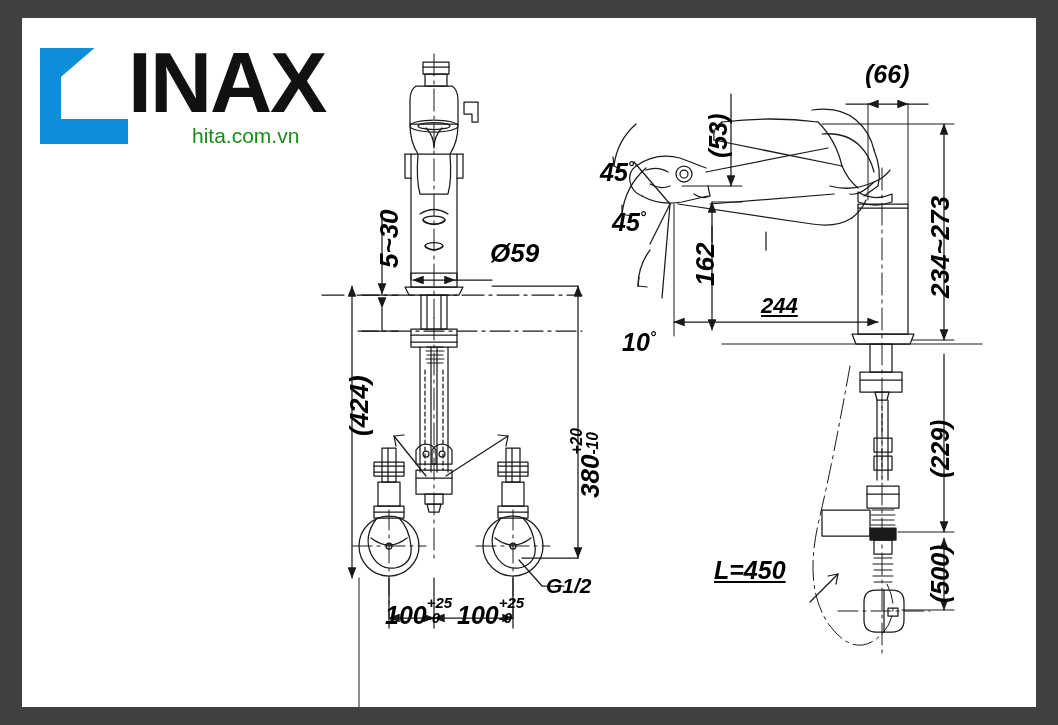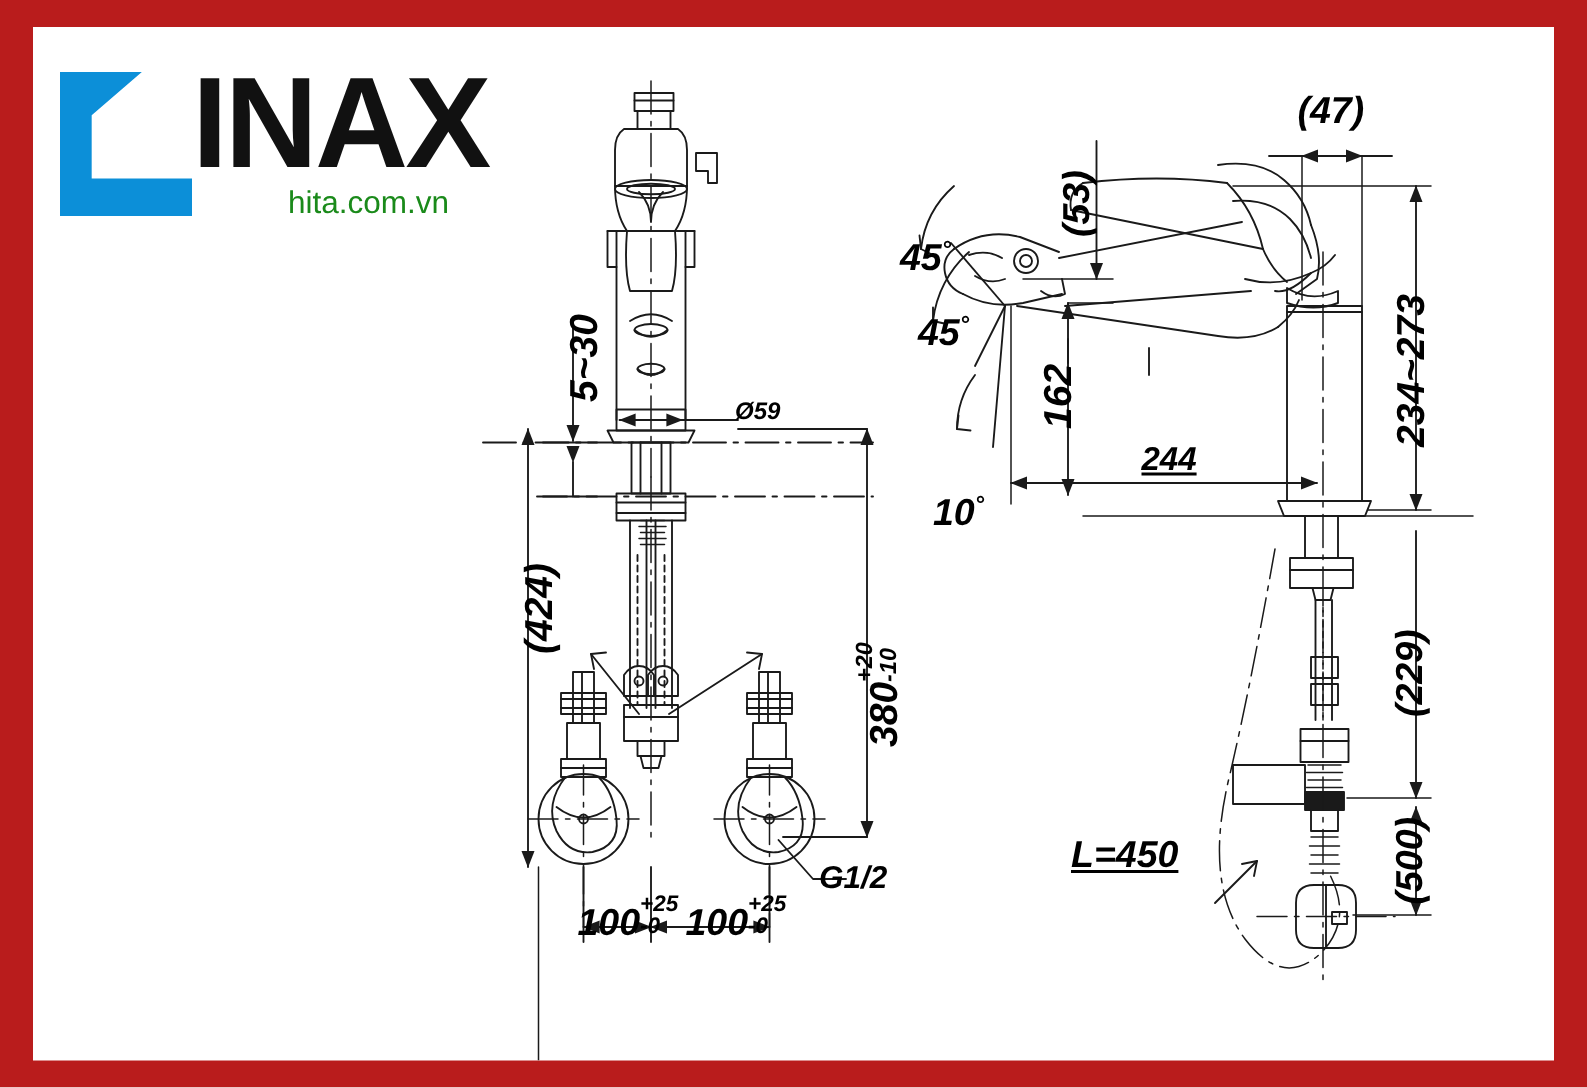--- a/index.html
+++ b/index.html
@@ -3,21 +3,21 @@
 <meta charset="utf-8">
 <style>
   html,body{margin:0;padding:0;background:#ffffff;}
   body{
     width:1058px;height:725px;overflow:hidden;
     font-family:"Liberation Sans", sans-serif;
     position:relative;
   }
   #frame{
     position:absolute;inset:0;
-    background:#b91c1c;
+    background:#404040;
     box-sizing:border-box;
   }
   #sheet{
     position:absolute;
     left:22px;top:18px;right:22px;bottom:18px;
     background:#ffffff;
     overflow:hidden;
   }
   
   #logo{position:absolute;left:18px;top:14px;width:320px;height:130px;}
@@ -308,41 +308,41 @@
         <line x1="880" y1="592" x2="932" y2="592" stroke-width="1"></line>
 
         <path d="M788 584 L816 556"></path>
         <path d="M816 556 l-2 10 M816 556 l-10 2"></path>
         <line x1="700" y1="578" x2="788" y2="584" stroke-width="0"></line>
       </g>
     </svg>
 
     <div class="dim v-rot" style="left:352px;top:250px;font-size:26px;">5~30</div>
 
-    <div class="dim" style="left:468px;top:248px;font-size:16px;">Ø59</div>
+    <div class="dim" style="left:468px;top:220px;font-size:26px;">Ø59</div>
 
     <div class="dim v-rot" style="left:322px;top:418px;font-size:26px;">(424)</div>
 
     <div class="dim v-rot" style="left:548px;top:480px;font-size:26px;">
       <span>380</span><span class="tolbox"><i>+20</i><i>-10</i></span>
     </div>
 
     <div class="dim" style="left:363px;top:578px;font-size:25px;">
       <span>100</span><span class="tolbox"><i>+25</i><i>-0</i></span>
     </div>
 
     <div class="dim" style="left:435px;top:578px;font-size:25px;">
       <span>100</span><span class="tolbox"><i>+25</i><i>-0</i></span>
     </div>
 
     <div class="dim" style="left:524px;top:556px;font-size:21px;">G1/2</div>
 
     <div class="dim v-rot" style="left:682px;top:140px;font-size:25px;">(53)</div>
 
-    <div class="dim" style="left:843px;top:42px;font-size:25px;">(47)</div>
+    <div class="dim" style="left:843px;top:42px;font-size:25px;">(66)</div>
 
     <div class="dim v-rot" style="left:668px;top:268px;font-size:26px;">162</div>
 
     <div class="dim v-rot" style="left:903px;top:280px;font-size:26px;">234~273</div>
 
     <div class="dim" style="left:739px;top:275px;font-size:22px;text-decoration:underline;">244</div>
 
     <div class="dim v-rot" style="left:904px;top:460px;font-size:25px;">(229)</div>
 
     <div class="dim v-rot" style="left:904px;top:585px;font-size:25px;">(500)</div>

